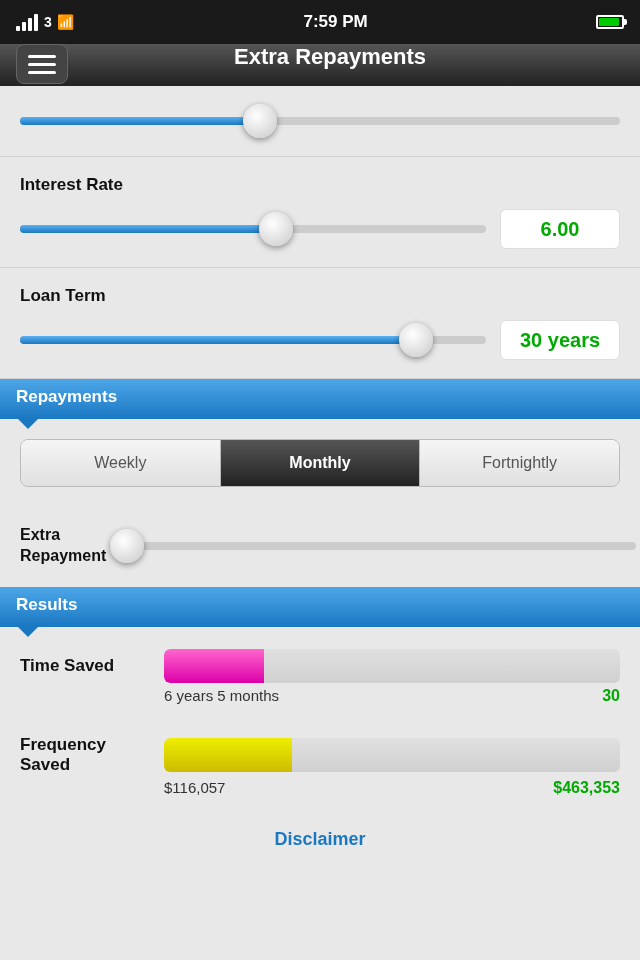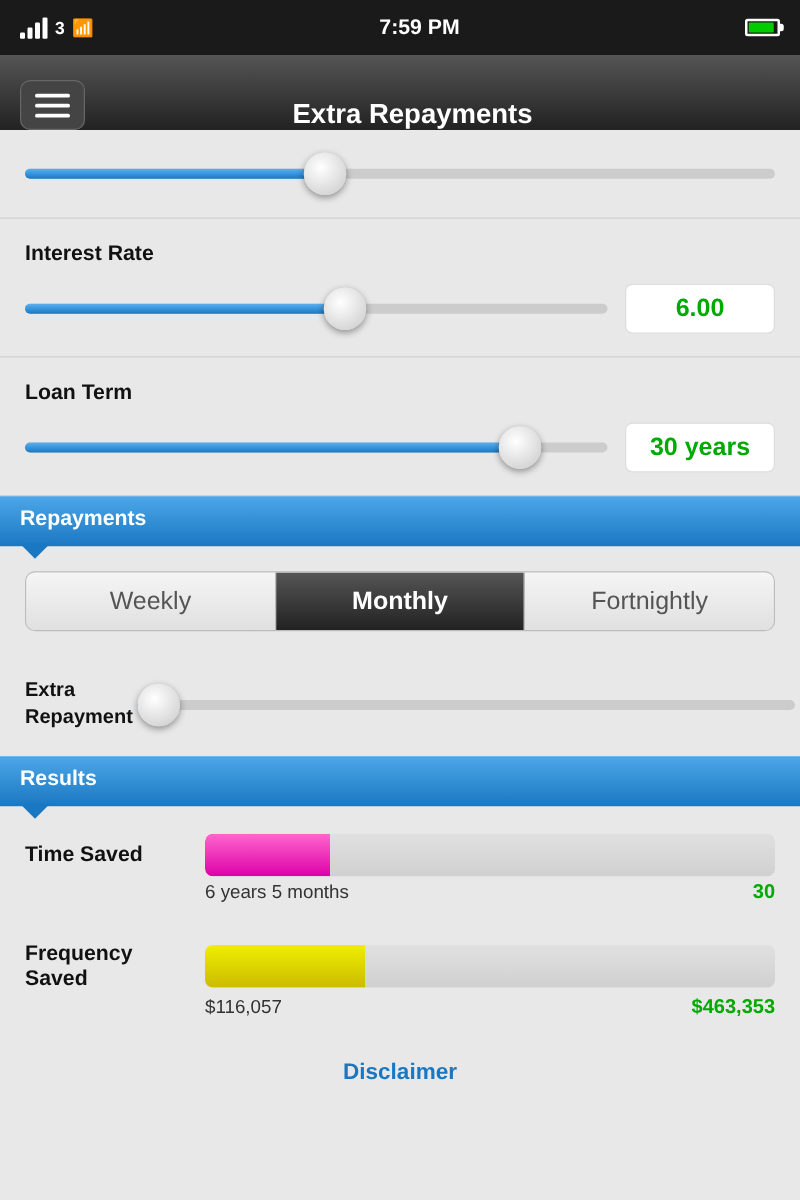--- a/index.html
+++ b/index.html
@@ -31,24 +31,24 @@
     
     .signal-bars { display: flex; align-items: flex-end; gap: 2px; }
     .signal-bars span {
       background: white;
       width: 4px;
       border-radius: 1px;
     }
 
     
     .header {
-      height: 60px;
+      height: 42px;
       background: linear-gradient(180deg, #555 0%, #222 100%);
       display: flex;
-      align-items: flex-end;
+      align-items: flex-start;
       padding: 0 16px;
       gap: 20px;
     }
     .menu-btn {
       width: 52px;
       height: 40px;
       background: #444;
       border: 1px solid #666;
       border-radius: 8px;
       display: flex;
@@ -176,21 +176,21 @@
       border-radius: 8px;
       overflow: hidden;
       margin-bottom: 20px;
     }
     .freq-btn {
       flex: 1;
       height: 46px;
       display: flex;
       align-items: center;
       justify-content: center;
-      font-size: 20px;
+      font-size: 16px;
       font-weight: 500;
       cursor: pointer;
       background: linear-gradient(180deg, #f5f5f5 0%, #e0e0e0 100%);
       color: #555;
       border-right: 1px solid #bbb;
     }
     .freq-btn:last-child { border-right: none; }
     .freq-btn.active {
       background: linear-gradient(180deg, #555 0%, #222 100%);
       color: white;

